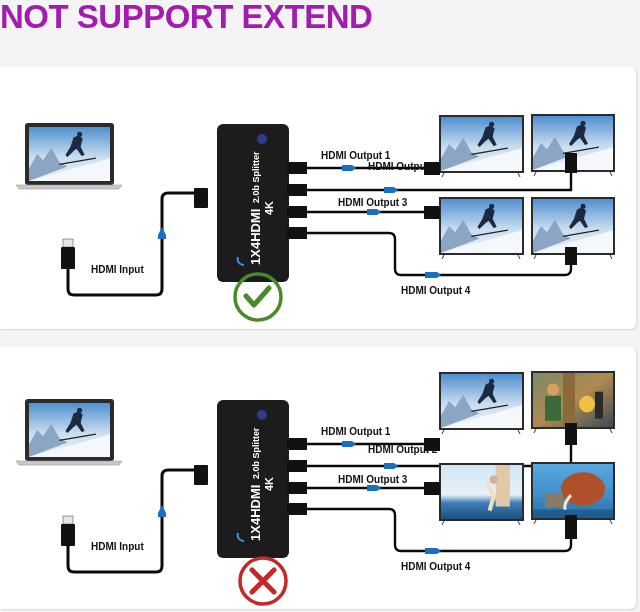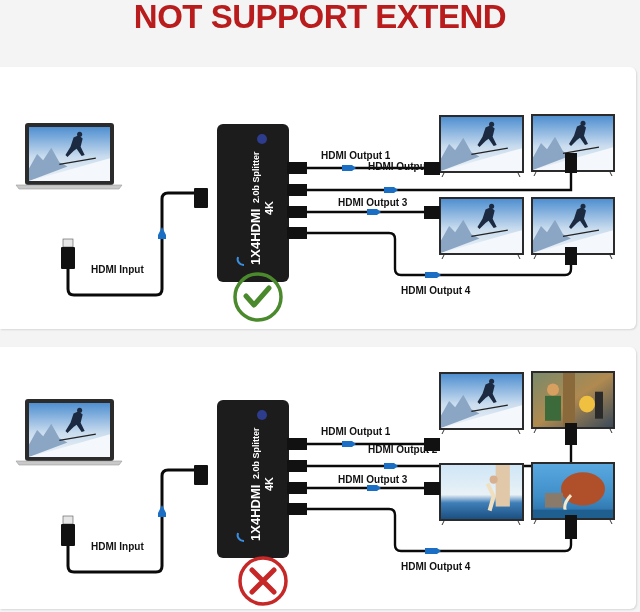--- a/index.html
+++ b/index.html
@@ -4,22 +4,22 @@
 <style>
   html, body { margin: 0; padding: 0; }
   body {
     width: 640px; height: 612px; overflow: hidden;
     background: #f4f4f4;
     font-family: "Liberation Sans", sans-serif;
     position: relative;
   }
   .title {
     position: absolute; left: 0; top: 0; width: 640px; height: 34px;
-    text-align: center; font-weight: bold; font-size: 33px; line-height: 34px;
-    color: #b91c1c; letter-spacing: -0.5px;
+    font-weight: bold; font-size: 33px; line-height: 34px;
+    color: #a21caf; letter-spacing: -0.5px;
   }
   .panel {
     position: absolute; left: 0; width: 636px;
     background: #ffffff;
     border-radius: 0 6px 6px 0;
     box-shadow: 1px 1px 2px rgba(0,0,0,0.12);
   }
   .panel.top { top: 67px; height: 262px; }
   .panel.bottom { top: 347px; height: 262px; }
   .panel svg { position: absolute; left: 0; top: 0; }

